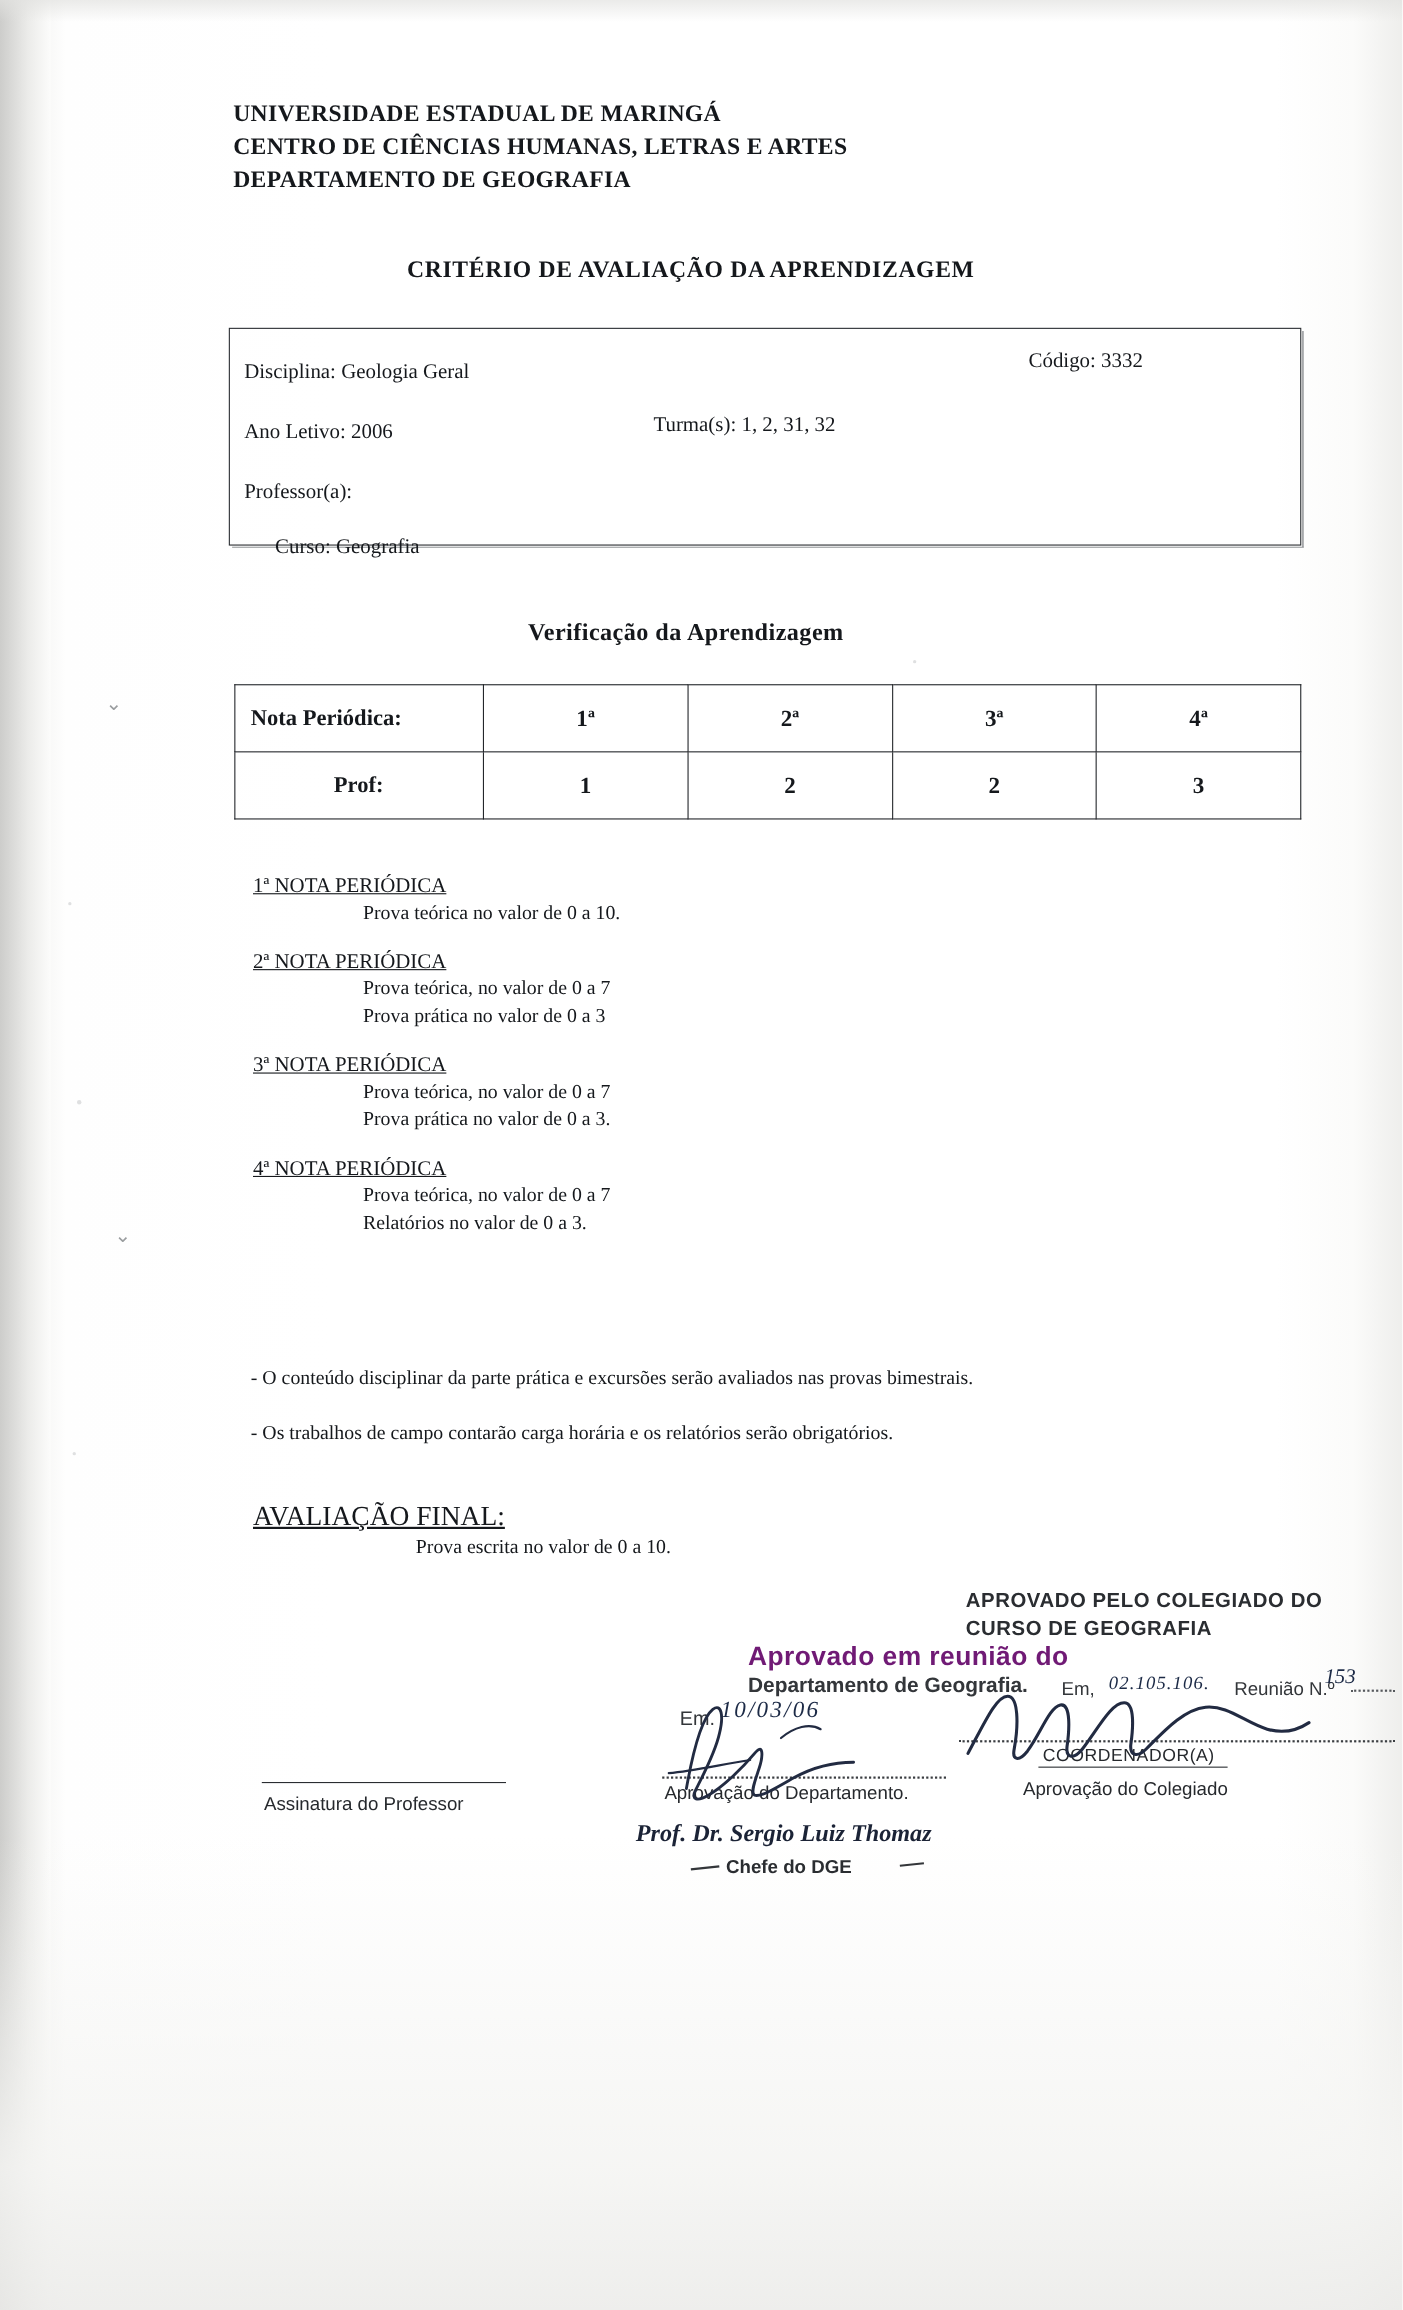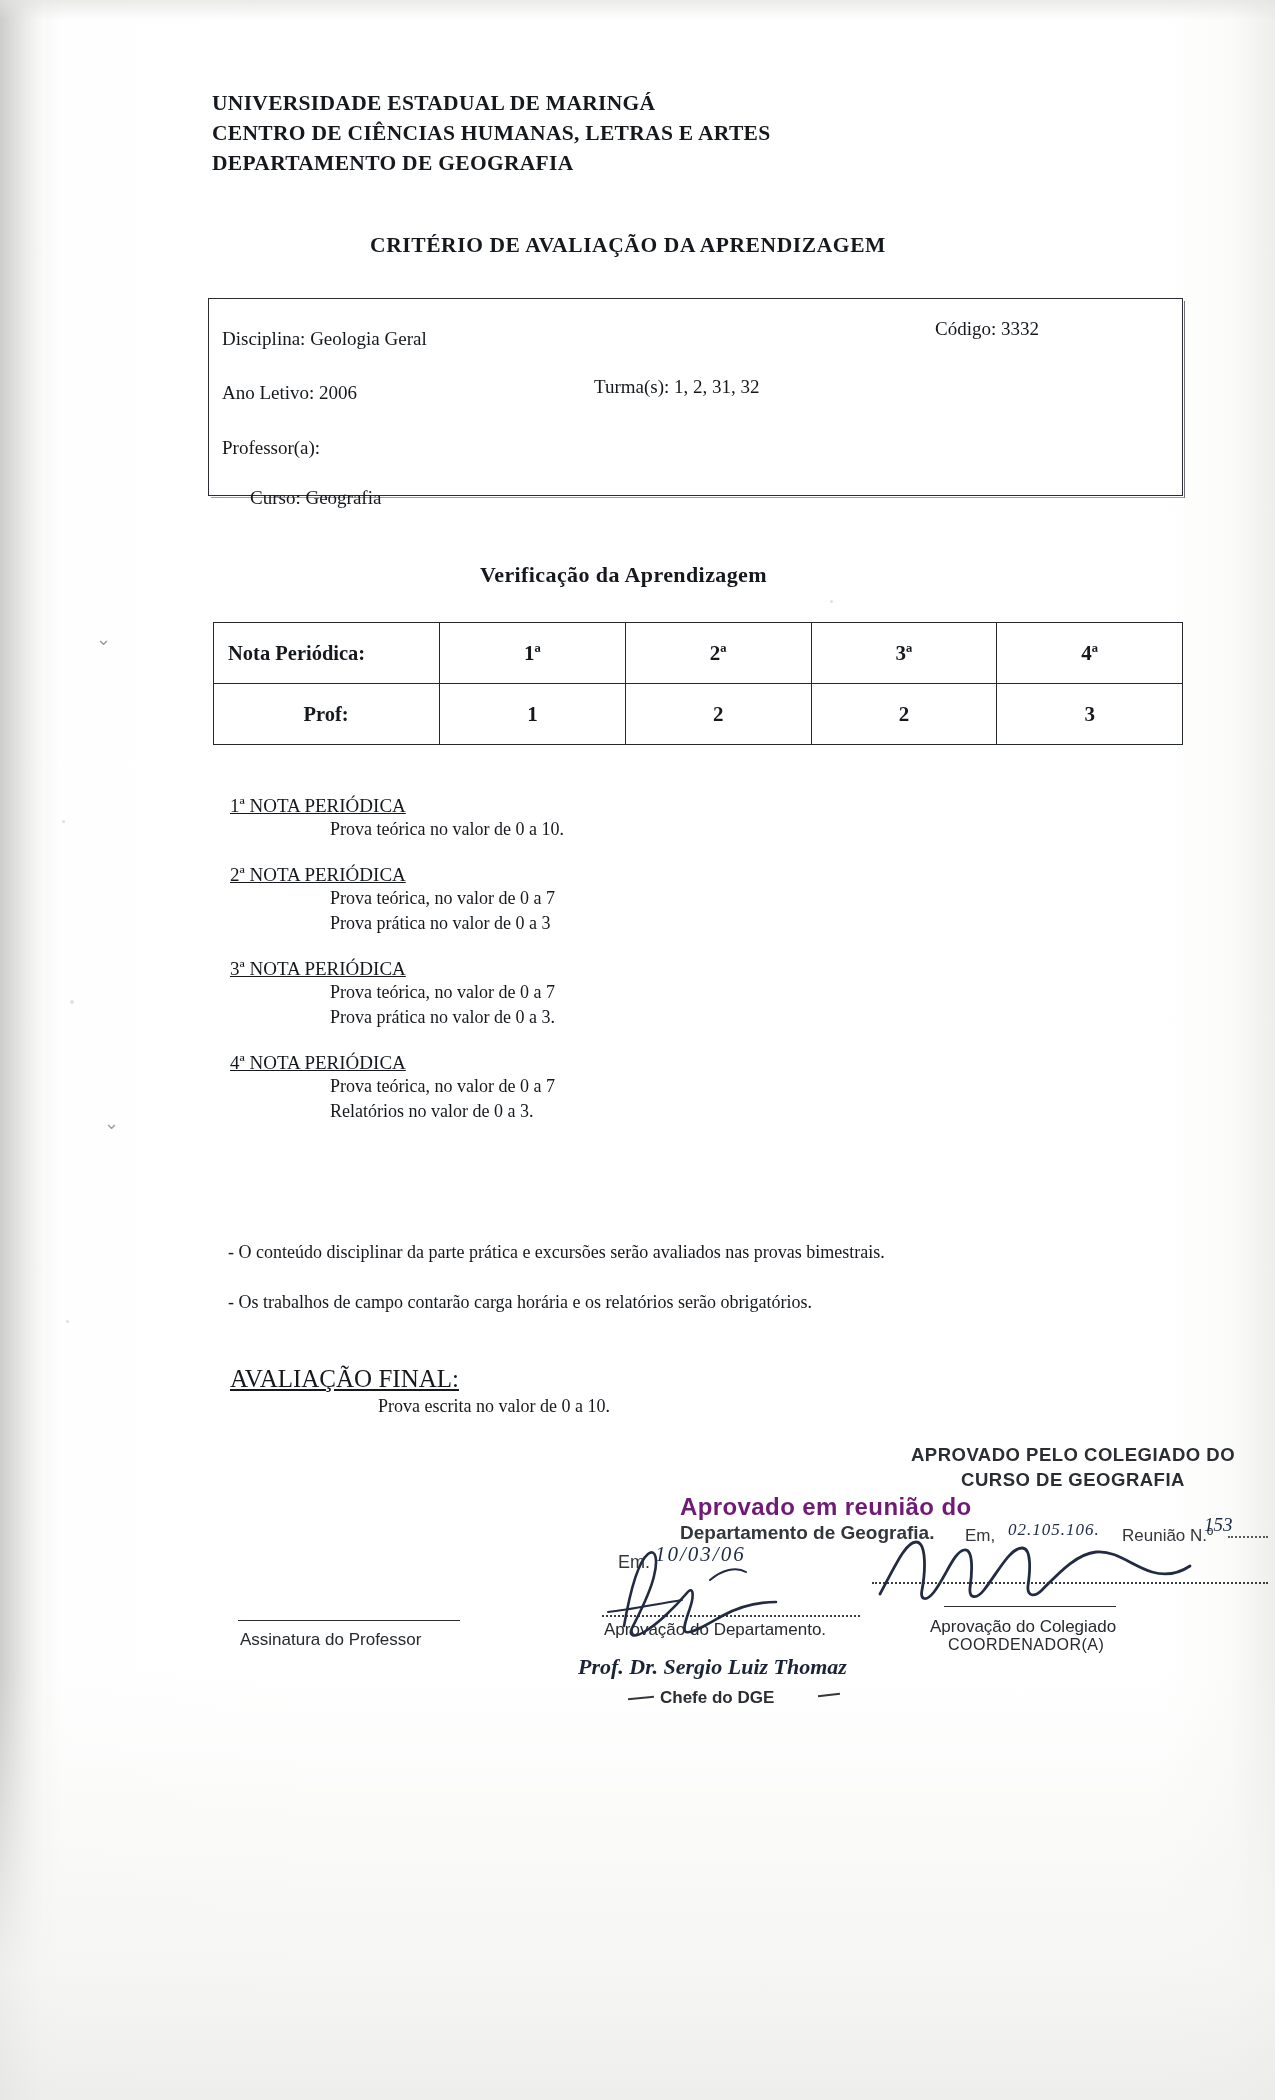--- a/index.html
+++ b/index.html
@@ -190,21 +190,20 @@
     font-size: 18px;
     white-space: nowrap;
   }
 
   
   .approved-colegiado {
     position: absolute;
     left: 878px;
     top: 1442px;
     width: 390px;
-    text-align: center;
     font-family: "Liberation Sans", sans-serif;
     font-weight: bold;
     font-size: 18.5px;
     line-height: 25px;
     letter-spacing: .5px;
     color: #2a2d31;
   }
 
   .aprov-dept {
     position: absolute;
@@ -318,21 +317,20 @@
   .cap-dept { left: 604px; top: 1620px; }
   .cap-col  { left: 930px; top: 1617px; }
   .cap-coord {
     position: absolute;
     left: 948px; top: 1588px;
     font-family: "Liberation Sans", sans-serif;
     font-size: 16px;
     letter-spacing: .5px;
     color: #26292d;
     white-space: nowrap;
-    margin-top: 48px;
   }
   .coord-underline {
     position: absolute;
     left: 944px; top: 1606px; width: 172px;
     border-bottom: 1.4px solid #2a2d31;
   }
 
   .hand-name {
     position: absolute;
     left: 578px;

